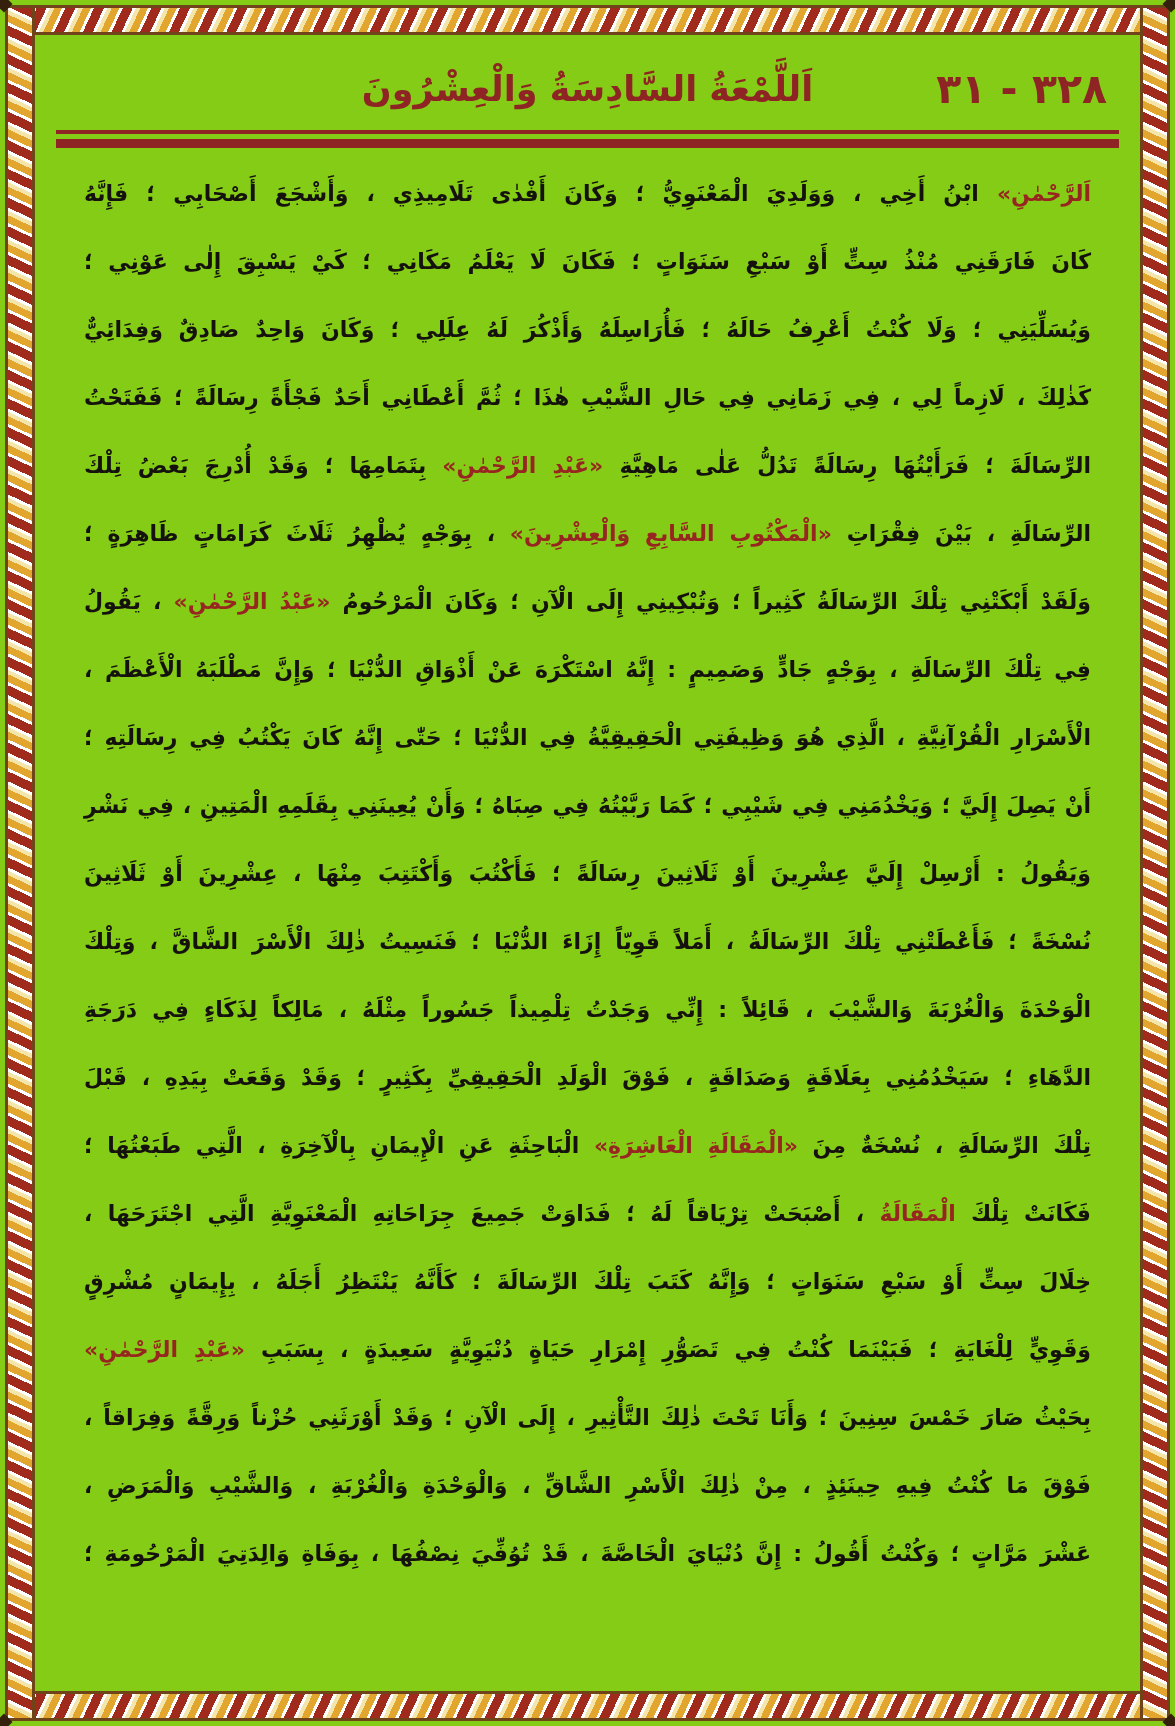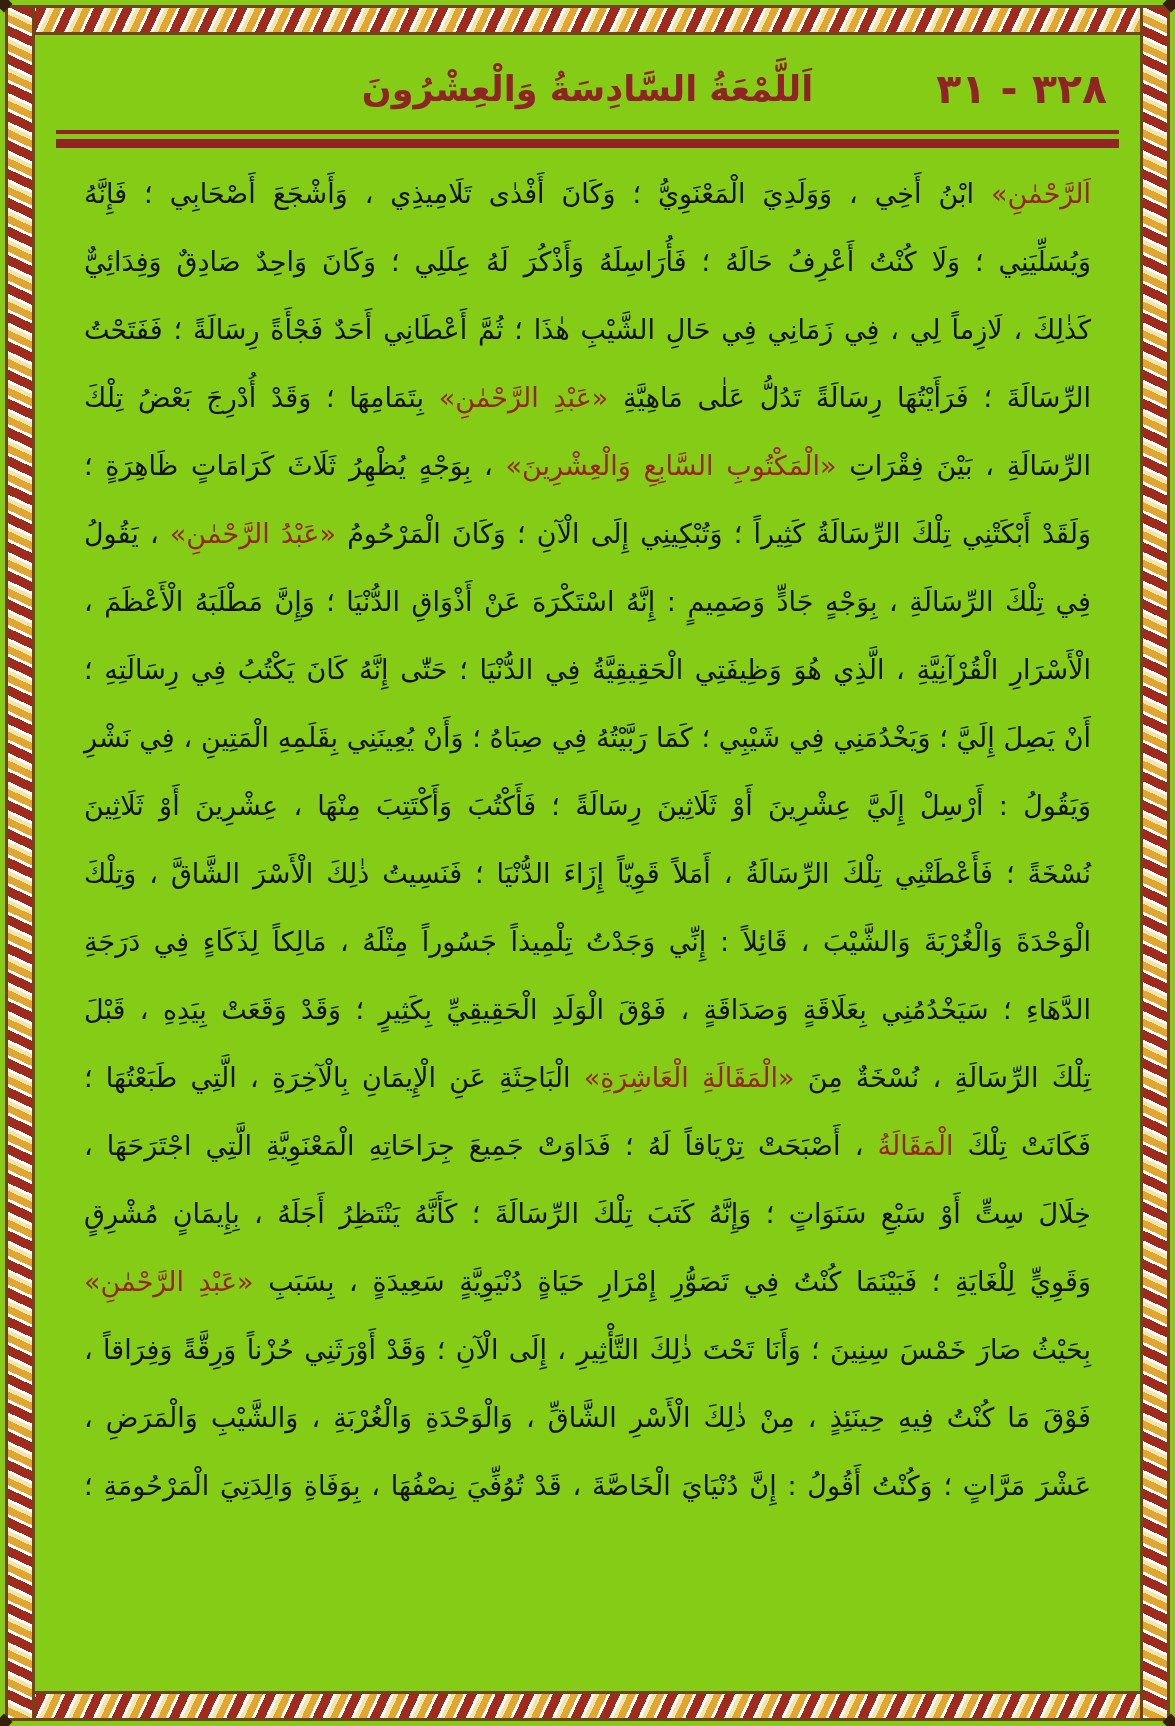--- a/index.html
+++ b/index.html
@@ -50,21 +50,21 @@
     position:absolute;left:auto;right:28px;top:0;
     color:var(--accent);font-weight:700;font-size:41px;line-height:66px;
     letter-spacing:2px;
   }
   .rule-thin{margin:8px 16px 0;border-top:4px solid var(--accent);}
   .rule-thick{margin:5px 16px 0;height:9px;background:var(--accent);}
 
   .body-text{margin:12px 44px 0;direction:rtl;}
   .line{
     height:68px;line-height:68px;
-    font-size:27px;font-weight:400;color:var(--ink);
+    font-size:22px;font-weight:700;color:var(--ink);
     text-align:justify;text-align-last:justify;
     white-space:normal;overflow:visible;
   }
   .line span.red{color:var(--red-word);}
 </style>
 </head>
 <body>
 
 <div class="page">
 
@@ -82,20 +82,21 @@
     <div class="header">
       <div class="page-title">اَللَّمْعَةُ السَّادِسَةُ وَالْعِشْرُونَ</div>
       <div class="page-numbers">٣٢٨ - ٣١</div>
     </div>
 
     <div class="rule-thin"></div>
     <div class="rule-thick"></div>
 
     <div class="body-text">
         <div class="line"><span class="red">اَلرَّحْمٰنِ» </span><span>ابْنُ أَخِي ، وَوَلَدِيَ الْمَعْنَوِيُّ ؛ وَكَانَ أَفْدٰى تَلَامِيذِي ، وَأَشْجَعَ أَصْحَابِي ؛ فَإِنَّهُ</span></div>
+        <div class="line"><span>كَانَ فَارَقَنِي مُنْذُ سِتٍّ أَوْ سَبْعِ سَنَوَاتٍ ؛ فَكَانَ لَا يَعْلَمُ مَكَانِي ؛ كَيْ يَسْبِقَ إِلٰى عَوْنِي ؛</span></div>
         <div class="line"><span>وَيُسَلِّيَنِي ؛ وَلَا كُنْتُ أَعْرِفُ حَالَهُ ؛ فَأُرَاسِلَهُ وَأَذْكُرَ لَهُ عِلَلِي ؛ وَكَانَ وَاحِدٌ صَادِقٌ وَفِدَائِيٌّ</span></div>
         <div class="line"><span>كَذٰلِكَ ، لَازِماً لِي ، فِي زَمَانِي فِي حَالِ الشَّيْبِ هٰذَا ؛ ثُمَّ أَعْطَانِي أَحَدٌ فَجْأَةً رِسَالَةً ؛ فَفَتَحْتُ</span></div>
         <div class="line"><span>الرِّسَالَةَ ؛ فَرَأَيْتُهَا رِسَالَةً تَدُلُّ عَلٰى مَاهِيَّةِ </span><span class="red">«عَبْدِ الرَّحْمٰنِ»</span><span> بِتَمَامِهَا ؛ وَقَدْ أُدْرِجَ بَعْضُ تِلْكَ</span></div>
         <div class="line"><span>الرِّسَالَةِ ، بَيْنَ فِقْرَاتِ </span><span class="red">«الْمَكْتُوبِ السَّابِعِ وَالْعِشْرِينَ»</span><span> ، بِوَجْهٍ يُظْهِرُ ثَلَاثَ كَرَامَاتٍ ظَاهِرَةٍ ؛</span></div>
         <div class="line"><span>وَلَقَدْ أَبْكَتْنِي تِلْكَ الرِّسَالَةُ كَثِيراً ؛ وَتُبْكِينِي إِلَى الْآنِ ؛ وَكَانَ الْمَرْحُومُ </span><span class="red">«عَبْدُ الرَّحْمٰنِ»</span><span> ، يَقُولُ</span></div>
         <div class="line"><span>فِي تِلْكَ الرِّسَالَةِ ، بِوَجْهٍ جَادٍّ وَصَمِيمٍ : إِنَّهُ اسْتَكْرَهَ عَنْ أَذْوَاقِ الدُّنْيَا ؛ وَإِنَّ مَطْلَبَهُ الْأَعْظَمَ ،</span></div>
         <div class="line"><span>الْأَسْرَارِ الْقُرْآنِيَّةِ ، الَّذِي هُوَ وَظِيفَتِي الْحَقِيقِيَّةُ فِي الدُّنْيَا ؛ حَتّٰى إِنَّهُ كَانَ يَكْتُبُ فِي رِسَالَتِهِ ؛</span></div>
         <div class="line"><span>أَنْ يَصِلَ إِلَيَّ ؛ وَيَخْدُمَنِي فِي شَيْبِي ؛ كَمَا رَبَّيْتُهُ فِي صِبَاهُ ؛ وَأَنْ يُعِينَنِي بِقَلَمِهِ الْمَتِينِ ، فِي نَشْرِ</span></div>
         <div class="line"><span>وَيَقُولُ : أَرْسِلْ إِلَيَّ عِشْرِينَ أَوْ ثَلَاثِينَ رِسَالَةً ؛ فَأَكْتُبَ وَأَكْتَتِبَ مِنْهَا ، عِشْرِينَ أَوْ ثَلَاثِينَ</span></div>
         <div class="line"><span>نُسْخَةً ؛ فَأَعْطَتْنِي تِلْكَ الرِّسَالَةُ ، أَمَلاً قَوِيّاً إِزَاءَ الدُّنْيَا ؛ فَنَسِيتُ ذٰلِكَ الْأَسْرَ الشَّاقَّ ، وَتِلْكَ</span></div>

